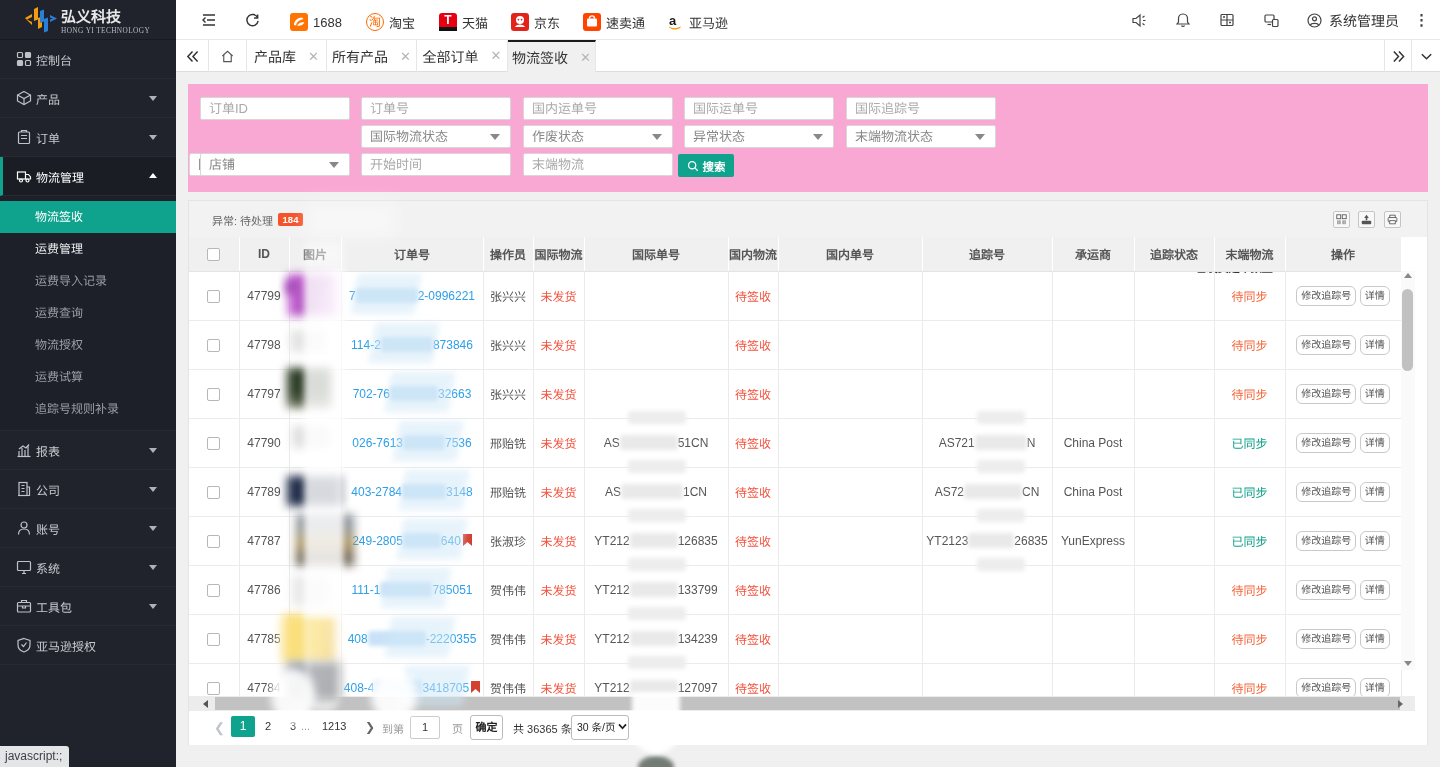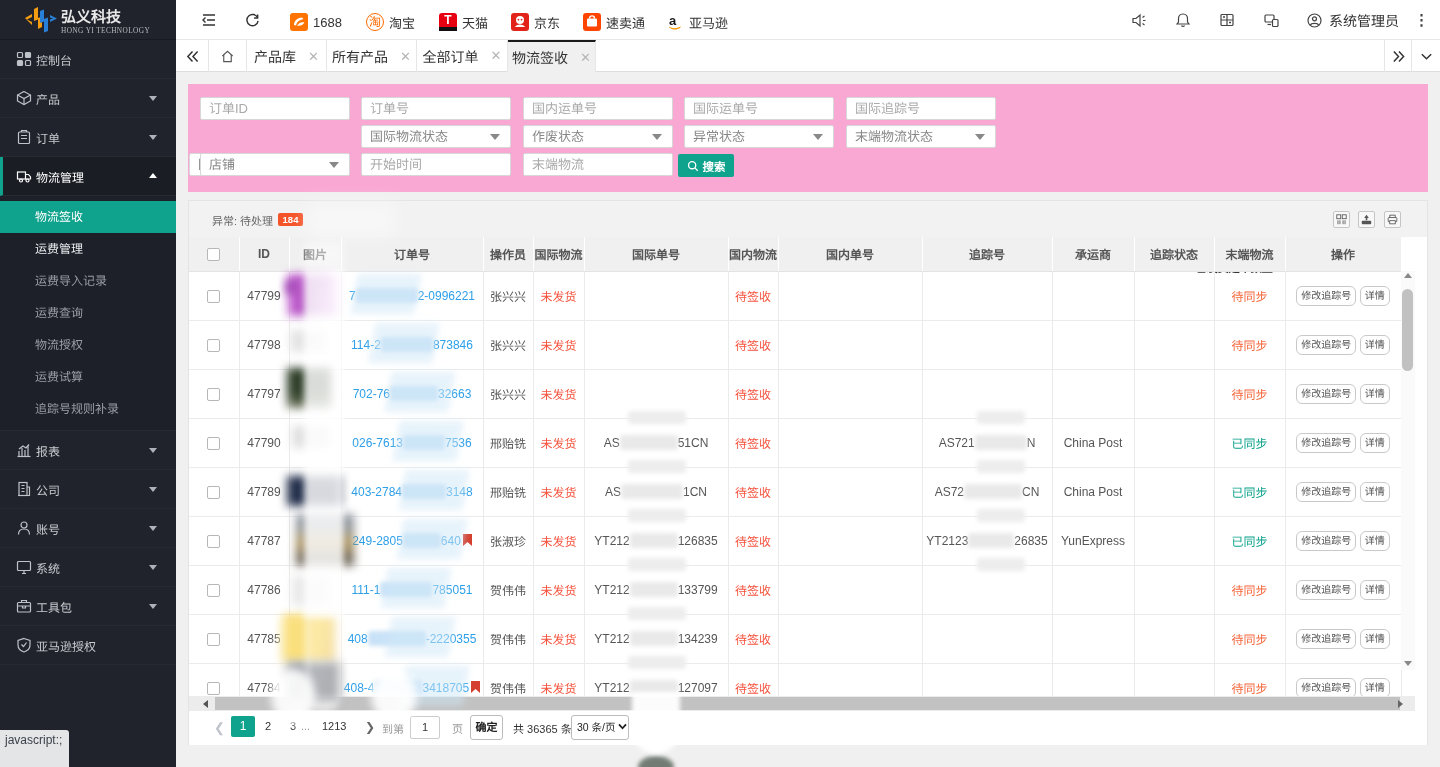--- a/index.html
+++ b/index.html
@@ -61,21 +61,21 @@
 #pager { position:absolute; left:0; top:510px; width:1238px; height:34px; background:#fff; font-size:11px; color:#666; }
 
 
 .blur { position:absolute; filter:blur(5px); }
 .cen { display:inline-block; height:15px; border-radius:3px; filter:blur(2px); vertical-align:-3px; }
 .cen.b { background:#c9e2f7; }
 .cen.g { background:#e9e9e9; }
 .bmk { vertical-align:-1px; margin-left:2px; }
 .tbtn { position:absolute; top:10px; width:17px; height:17px; border:1px solid #c5c5c5; border-radius:2px; background:#f8f8f8; display:flex; align-items:center; justify-content:center; }
 
-#jsTip { position:absolute; left:0; bottom:0; height:37px; background:#e4e5e7; border-radius:0 3px 0 0; padding:0 7px 0 5px; font-size:12px; color:#3c414b; line-height:20px; z-index:20; }
+#jsTip { position:absolute; left:0; bottom:0; height:21px; background:#e4e5e7; border-radius:0 3px 0 0; padding:0 7px 0 5px; font-size:12px; color:#3c414b; line-height:20px; z-index:20; }
 </style>
 </head>
 <body>
 <div id="app">
   <div id="sidebar">
     <div id="logo">
       <svg width="132" height="30" viewBox="0 0 132 30">
         <path d="M3 13 L10 9 L10 12 L5 14.5 L10 17 L10 20 Z" fill="#f39c12"></path>
         <path d="M12 4 L16 2 L16 13 L20 11.5 L20 22 L16 24 L16 14.5 L12 16 Z" fill="#f39c12"></path>
         <path d="M18 6 L22 4.5 L22 14 L26 12.5 L26 26 L22 27.5 L22 16.5 L18 18 Z" fill="#2980d9"></path>

